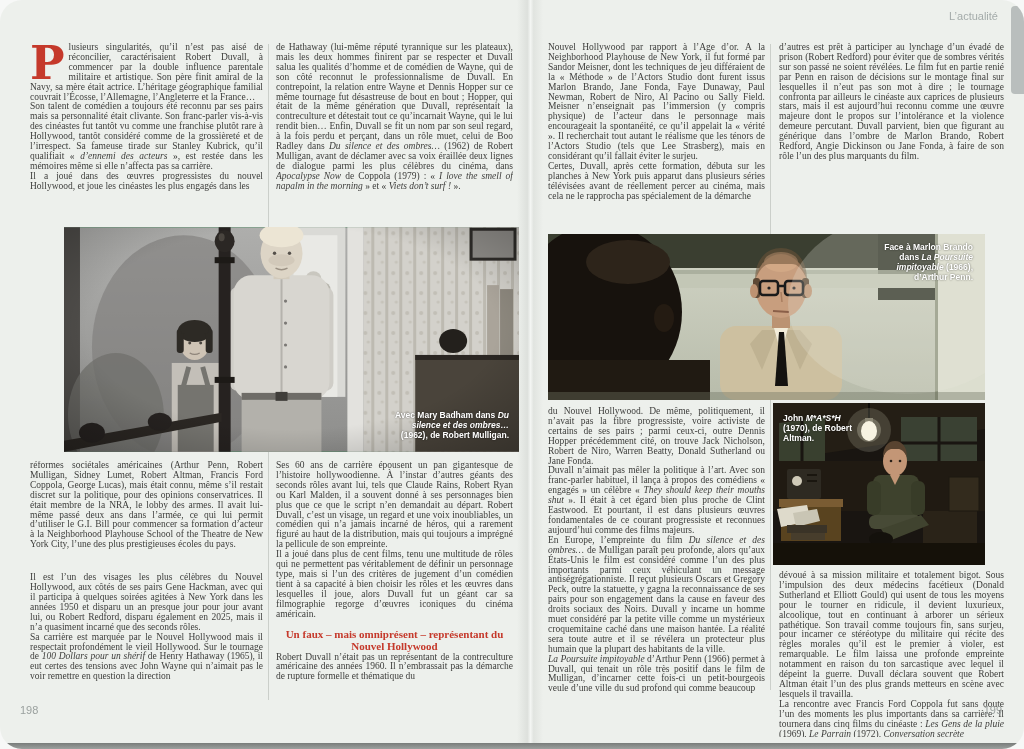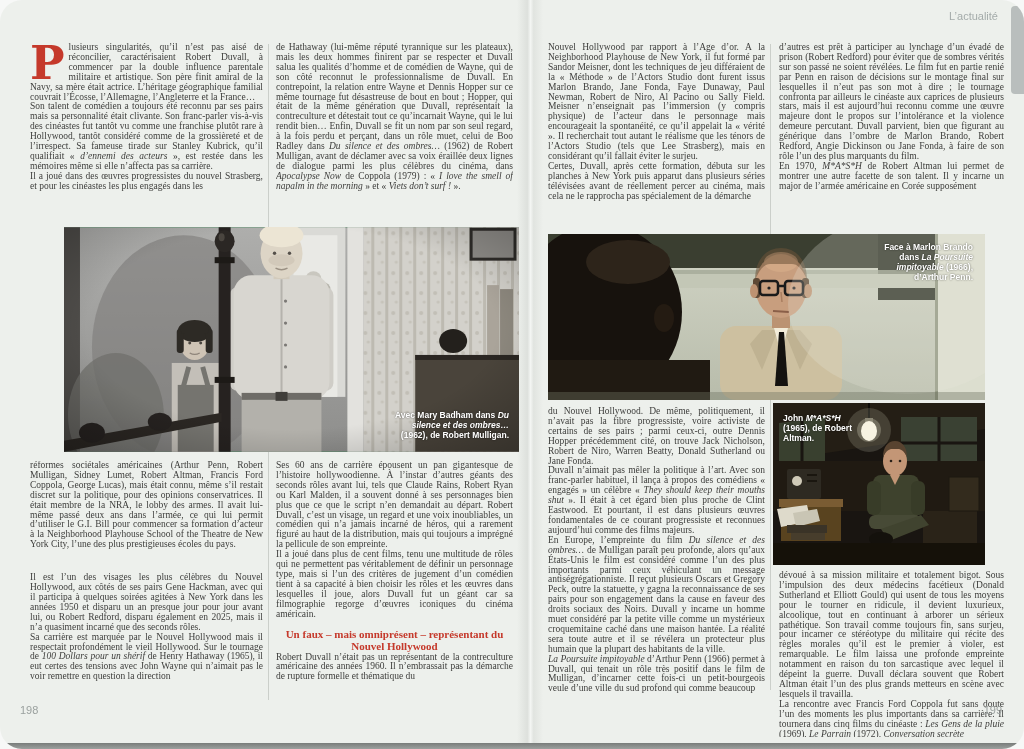--- a/index.html
+++ b/index.html
@@ -37,21 +37,21 @@
 <body>
 
 <div class="spread">
 
   <div class="section-label">L’actualité</div>
   <div class="edge-tab"></div>
 
   <div class="col" style="left:30px;top:43px;width:233px;height:188px">
       <p class="para"><span class="dropcap">P</span><span><span>lusieurs singularités, qu’il n’est pas aisé de réconcilier, caractérisaient Robert Duvall, à commencer par la double influence parentale militaire et artistique. Son père finit amiral de la Navy, sa mère était actrice. L’héritage géographique familial couvrait l’Écosse, l’Allemagne, l’Angleterre et la France…</span></span></p>
       <p class="para"><span><span>Son talent de comédien a toujours été reconnu par ses pairs mais sa personnalité était clivante. Son franc-parler vis-à-vis des cinéastes fut tantôt vu comme une franchise plutôt rare à Hollywood, tantôt considéré comme de la grossièreté et de l’irrespect. Sa fameuse tirade sur Stanley Kubrick, qu’il qualifiait « </span><i>d’ennemi des acteurs</i><span> », est restée dans les mémoires même si elle n’affecta pas sa carrière.</span></span></p>
-      <p class="para"><span><span>Il a joué dans des œuvres progressistes du nouvel Strasberg, et pour les cinéastes les plus engagés dans les</span></span></p>
+      <p class="para"><span><span>Il a joué dans des œuvres progressistes du nouvel Hollywood, et joue les cinéastes les plus engagés dans les</span></span></p>
     </div>
   <div class="col" style="left:276px;top:43px;width:237px;height:188px">
       <p class="para"><span><span>de Hathaway (lui-même réputé tyrannique sur les plateaux), mais les deux hommes finirent par se respecter et Duvall salua les qualités d’homme et de comédien de Wayne, qui de son côté reconnut le professionnalisme de Duvall. En contrepoint, la relation entre Wayne et Dennis Hopper sur ce même tournage fut désastreuse de bout en bout ; Hopper, qui était de la même génération que Duvall, représentait la contreculture et détestait tout ce qu’incarnait Wayne, qui le lui rendit bien… Enfin, Duvall se fit un nom par son seul regard, à la fois perdu et perçant, dans un rôle muet, celui de Boo Radley dans </span><i>Du silence et des ombres…</i><span> (1962) de Robert Mulligan, avant de déclamer avec sa voix éraillée deux lignes de dialogue parmi les plus célèbres du cinéma, dans </span><i>Apocalypse Now</i><span> de Coppola (1979) : « </span><i>I love the smell of napalm in the morning</i><span> » et « </span><i>Viets don’t surf !</i><span> ».</span></span></p>
     </div>
   <div class="divider" style="left:268px;top:44px;height:656px"></div>
 
   <div class="photo" style="left:64px;top:227px;width:455px;height:225px">
     <svg viewBox="0 0 456 225">
       <defs>
         <linearGradient id="wallg" x1="0" y1="0" x2="0" y2="1">
@@ -145,21 +145,20 @@
     </div>
 
   <div class="pagenum" style="left:20px">198</div>
 
   <div class="col" style="left:548px;top:43px;width:217px;height:192px">
       <p class="para"><span><span>Nouvel Hollywood par rapport à l’Âge d’or. À la Neighborhood Playhouse de New York, il fut formé par Sandor Meisner, dont les techniques de jeu différaient de la « Méthode » de l’Actors Studio dont furent issus Marlon Brando, Jane Fonda, Faye Dunaway, Paul Newman, Robert de Niro, Al Pacino ou Sally Field. Meisner n’enseignait pas l’immersion (y compris physique) de l’acteur dans le personnage mais encourageait la spontanéité, ce qu’il appelait la « vérité ». Il recherchait tout autant le réalisme que les ténors de l’Actors Studio (tels que Lee Strasberg), mais en considérant qu’il fallait éviter le surjeu.</span></span></p>
       <p class="para"><span><span>Certes, Duvall, après cette formation, débuta sur les planches à New York puis apparut dans plusieurs séries télévisées avant de réellement percer au cinéma, mais cela ne le rapprocha pas spécialement de la démarche</span></span></p>
     </div>
   <div class="col" style="left:779px;top:43px;width:225px;height:192px">
       <p class="para"><span><span>d’autres est prêt à participer au lynchage d’un évadé de prison (Robert Redford) pour éviter que de sombres vérités sur son passé ne soient révélées. Le film fut en partie renié par Penn en raison de décisions sur le montage final sur lesquelles il n’eut pas son mot à dire ; le tournage confronta par ailleurs le cinéaste aux caprices de plusieurs stars, mais il est aujourd’hui reconnu comme une œuvre majeure dont le propos sur l’intolérance et la violence demeure percutant. Duvall parvient, bien que figurant au générique dans l’ombre de Marlon Brando, Robert Redford, Angie Dickinson ou Jane Fonda, à faire de son rôle l’un des plus marquants du film.</span></span></p>
-      <p class="para"><span><span>En 1970, </span><i>M*A*S*H</i><span> de Robert Altman lui permet de montrer une autre facette de son talent. Il y incarne un major de l’armée américaine en Corée supposément</span></span></p>
     </div>
   <div class="divider" style="left:770px;top:44px;height:646px"></div>
 
   <div class="photo" style="left:548px;top:234px;width:437px;height:166px">
     <svg viewBox="0 0 437 166">
       <defs>
         <linearGradient id="chaseg" x1="0" y1="0" x2="0" y2="1">
           <stop offset="0" stop-color="#d2d5c6"></stop>
             <stop offset="1" stop-color="#b8bcab"></stop>
         </linearGradient>
@@ -238,21 +237,21 @@
       <rect x="100" y="72" width="46" height="44" rx="8" fill="#3e422d"></rect>
       <polygon points="117,72 127,72 122,82" fill="#c39676"></polygon>
       <rect x="94" y="78" width="14" height="34" rx="6" fill="#383c28"></rect>
       <rect x="138" y="78" width="14" height="34" rx="6" fill="#383c28"></rect>
       <rect x="96" y="112" width="52" height="14" rx="6" fill="#474a36"></rect>
       <polygon points="108,126 148,112 156,122 116,138" fill="#40432f"></polygon>
       <ellipse cx="108" cy="136" rx="12" ry="7" fill="#14110c"></ellipse>
       <rect x="176" y="74" width="30" height="34" fill="#332b1d" stroke="#1d1811"></rect>
       <rect y="140" width="212" height="22" fill="#151109"></rect>
     </svg>
-    <div class="caption cap-mash"><span>John </span><i>M*A*S*H</i><span> (1965), de Robert Altman.</span></div>
+    <div class="caption cap-mash"><span>John </span><i>M*A*S*H</i><span> (1970), de Robert Altman.</span></div>
   </div>
 
   <div class="col" style="left:548px;top:407px;width:217px;height:330px">
       <p class="para"><span><span>du Nouvel Hollywood. De même, politiquement, il n’avait pas la fibre progressiste, voire activiste de certains de ses pairs ; parmi ceux-ci, outre Dennis Hopper précédemment cité, on trouve Jack Nicholson, Robert de Niro, Warren Beatty, Donald Sutherland ou Jane Fonda.</span></span></p>
       <p class="para"><span><span>Duvall n’aimait pas mêler la politique à l’art. Avec son franc-parler habituel, il lança à propos des comédiens « engagés » un célèbre « </span><i>They should keep their mouths shut</i><span> ». Il était à cet égard bien plus proche de Clint Eastwood. Et pourtant, il est dans plusieurs œuvres fondamentales de ce courant progressiste et reconnues aujourd’hui comme des films majeurs.</span></span></p>
       <p class="para"><span><span>En Europe, l’empreinte du film </span><i>Du silence et des ombres…</i><span> de Mulligan paraît peu profonde, alors qu’aux États-Unis le film est considéré comme l’un des plus importants parmi ceux véhiculant un message antiségrégationniste. Il reçut plusieurs Oscars et Gregory Peck, outre la statuette, y gagna la reconnaissance de ses pairs pour son engagement dans la cause en faveur des droits sociaux des Noirs. Duvall y incarne un homme muet considéré par la petite ville comme un mystérieux croquemitaine caché dans une maison hantée. La réalité sera toute autre et il se révélera un protecteur plus humain que la plupart des habitants de la ville.</span></span></p>
       <p class="para"><span><span></span><i>La Poursuite impitoyable</i><span> d’Arthur Penn (1966) permet à Duvall, qui tenait un rôle très positif dans le film de Mulligan, d’incarner cette fois-ci un petit-bourgeois veule d’une ville du sud profond qui comme beaucoup</span></span></p>
     </div>
   <div class="col" style="left:779px;top:571px;width:225px;height:166px">
       <p class="para"><span><span>dévoué à sa mission militaire et totalement bigot. Sous l’impulsion des deux médecins facétieux (Donald Sutherland et Elliott Gould) qui usent de tous les moyens pour le tourner en ridicule, il devient luxurieux, alcoolique, tout en continuant à arborer un sérieux pathétique. Son travail comme toujours fin, sans surjeu, pour incarner ce stéréotype du militaire qui récite des règles morales qu’il est le premier à violer, est remarquable. Le film laissa une profonde empreinte notamment en raison du ton sarcastique avec lequel il dépeint la guerre. Duvall déclara souvent que Robert Altman était l’un des plus grands metteurs en scène avec lesquels il travailla.</span></span></p>

